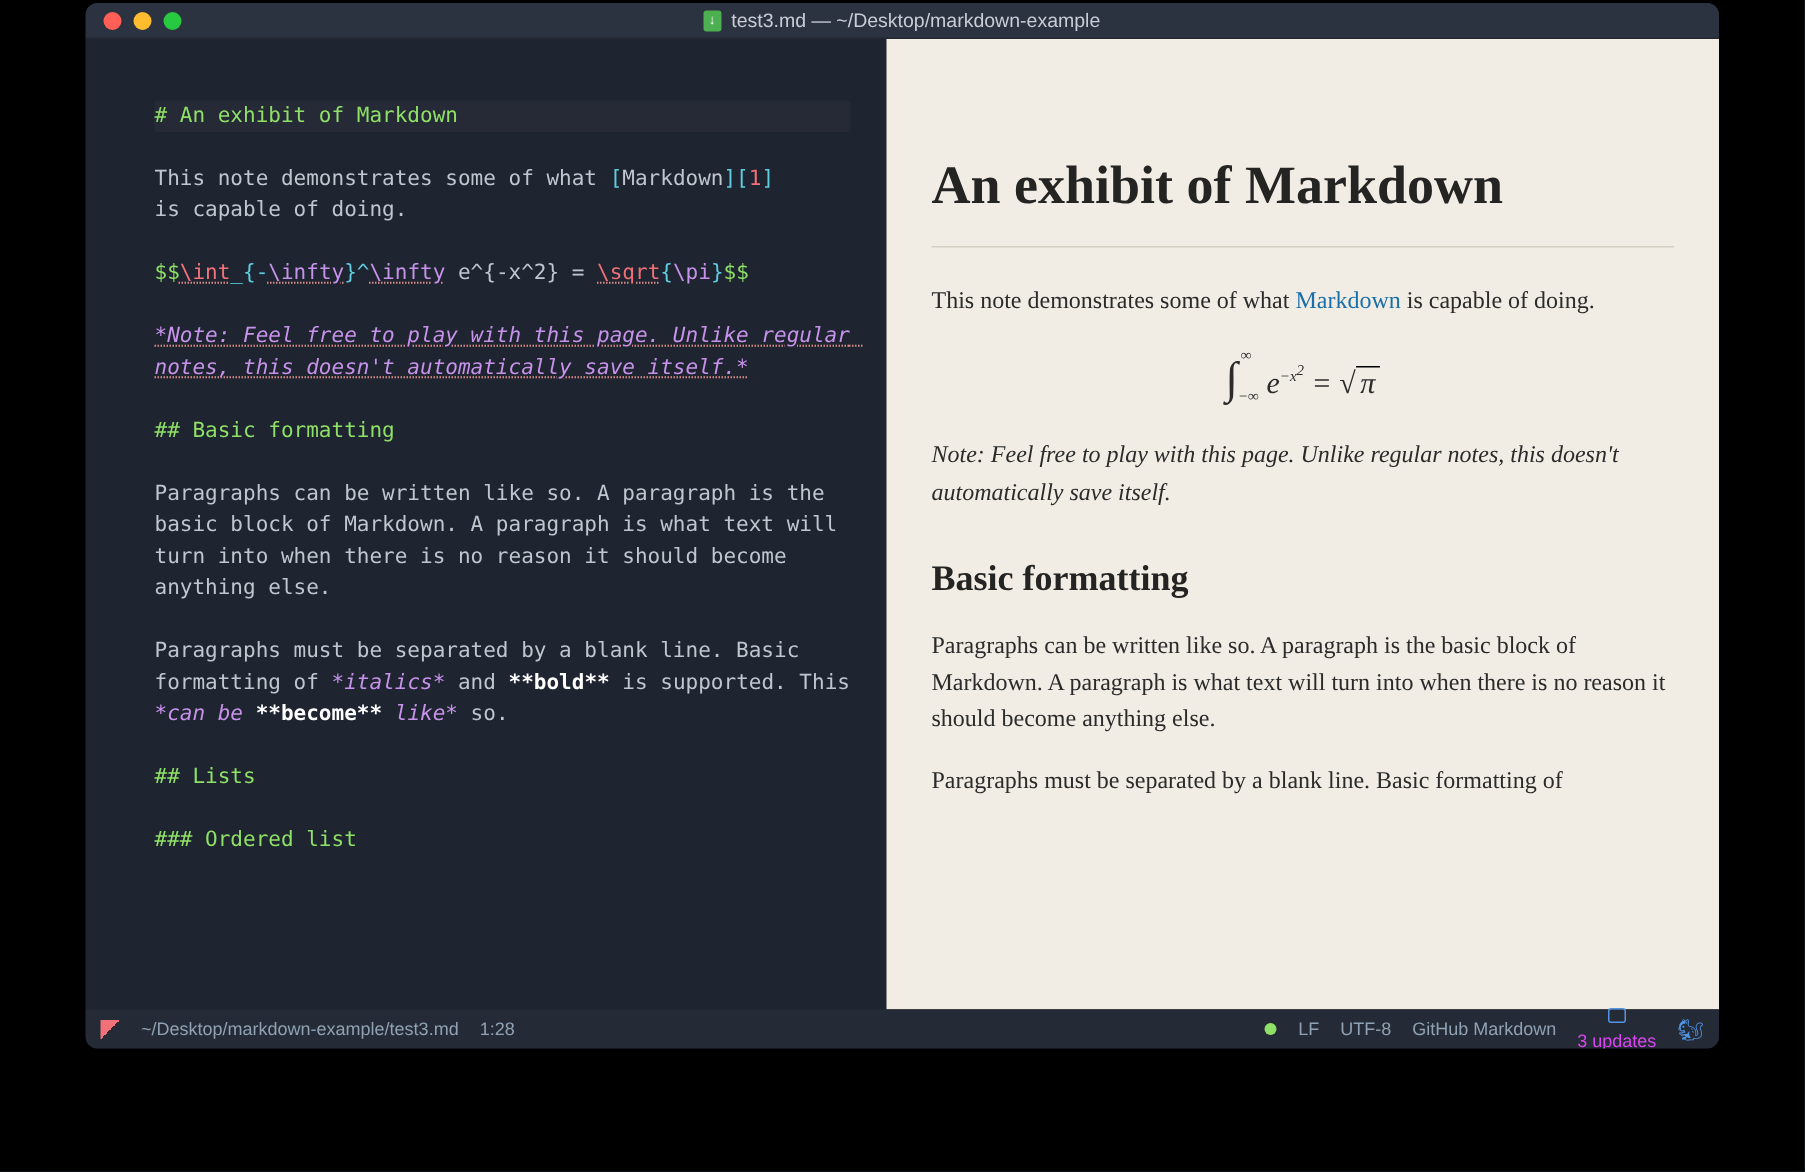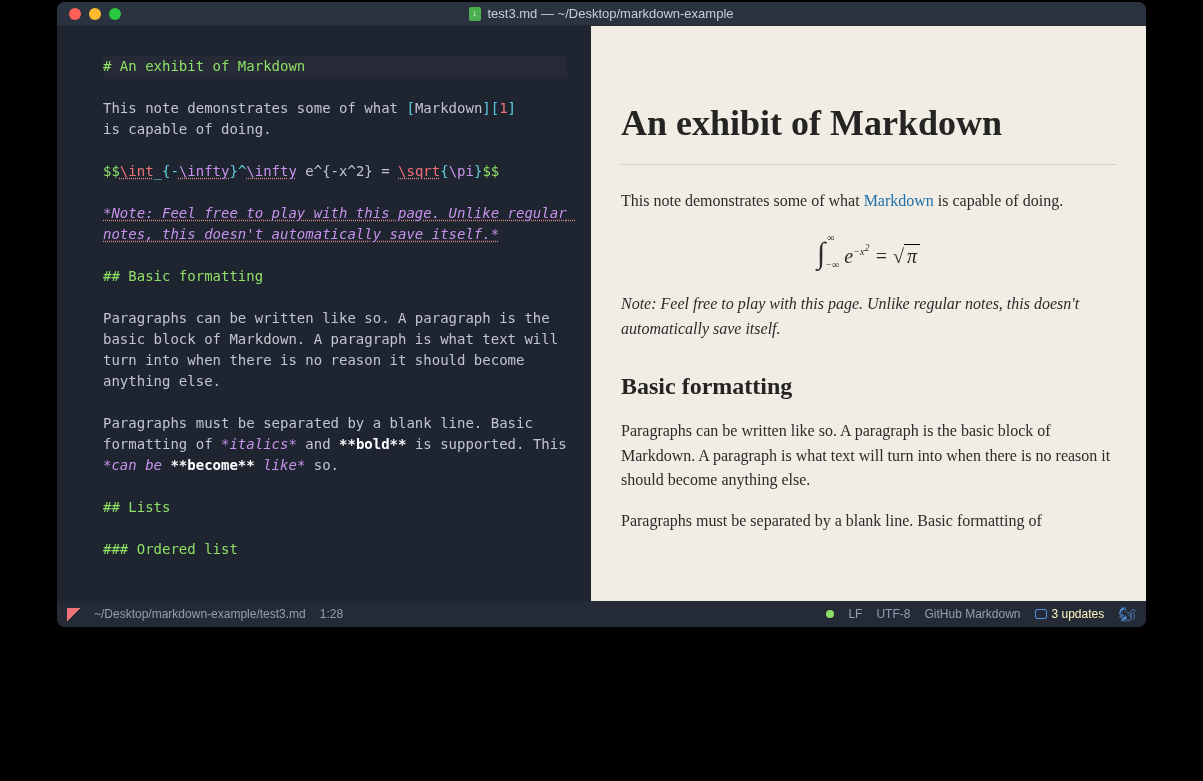--- a/index.html
+++ b/index.html
@@ -8,21 +8,21 @@
   background: #000;
   width: 1203px;
   height: 781px;
   position: relative;
 }
 .window {
   position: absolute;
   top: 2px;
   left: 57px;
   width: 1089px;
-  height: 625px;
+  height: 697px;
   background: #1e2430;
   border-radius: 8px;
   box-shadow: 0 20px 60px rgba(0,0,0,0.7), 0 0 0 1px rgba(0,0,0,0.3);
   overflow: hidden;
   display: flex;
   flex-direction: column;
 }
 .titlebar {
   height: 24px;
   background: #2c3340;
@@ -102,20 +102,21 @@
   font-family: "SF Mono", Menlo, Consolas, monospace;
   font-size: 14px;
   line-height: 21px;
   color: #c0c5ce;
   overflow: hidden;
 }
 .editor .line { white-space: pre-wrap; }
 .editor .cursor-line {
   background: rgba(255,255,255,0.03);
   border-radius: 2px;
+  margin-top: 11px;
 }
 .h1tok, .h2tok, .h3tok { color: #8fe066; }
 .link-b { color: #5ecde0; }
 .link-r { color: #f07178; }
 .tex-cmd { color: #f07178; }
 .tex-brace { color: #5ecde0; }
 .tex-kw { color: #c792ea; }
 .tex-dol { color: #8fe066; }
 .dotted { text-decoration: dotted underline #d48888; text-underline-offset: 2px; }
 .ital { font-style: italic; color: #c792ea; }
@@ -170,21 +171,21 @@
   color: #8fa1b3;
   padding: 0 10px;
   justify-content: space-between;
 }
 .status-left, .status-right { display: flex; align-items: center; gap: 14px; }
 .status-right .green-dot { width: 8px; height: 8px; background: #8fe066; border-radius: 50%; }
 .git-icon {
   width: 13px; height: 13px;
   background: linear-gradient(135deg, #f07178 50%, transparent 50%);
 }
-.updates { color: #fef9c3; display: flex; align-items: center; gap: 5px; }
+.updates { color: #d946ef; display: flex; align-items: center; gap: 5px; flex-direction: column; }
 .updates-icon { width: 12px; height: 10px; border: 1.4px solid #5294e2; border-radius: 2px; position: relative; }
 .squirrel { color: #5294e2; font-size: 14px; }
 </style>
 </head>
 <body>
 
 <div class="window">
 
   <div class="titlebar">
     <div class="traffic">

